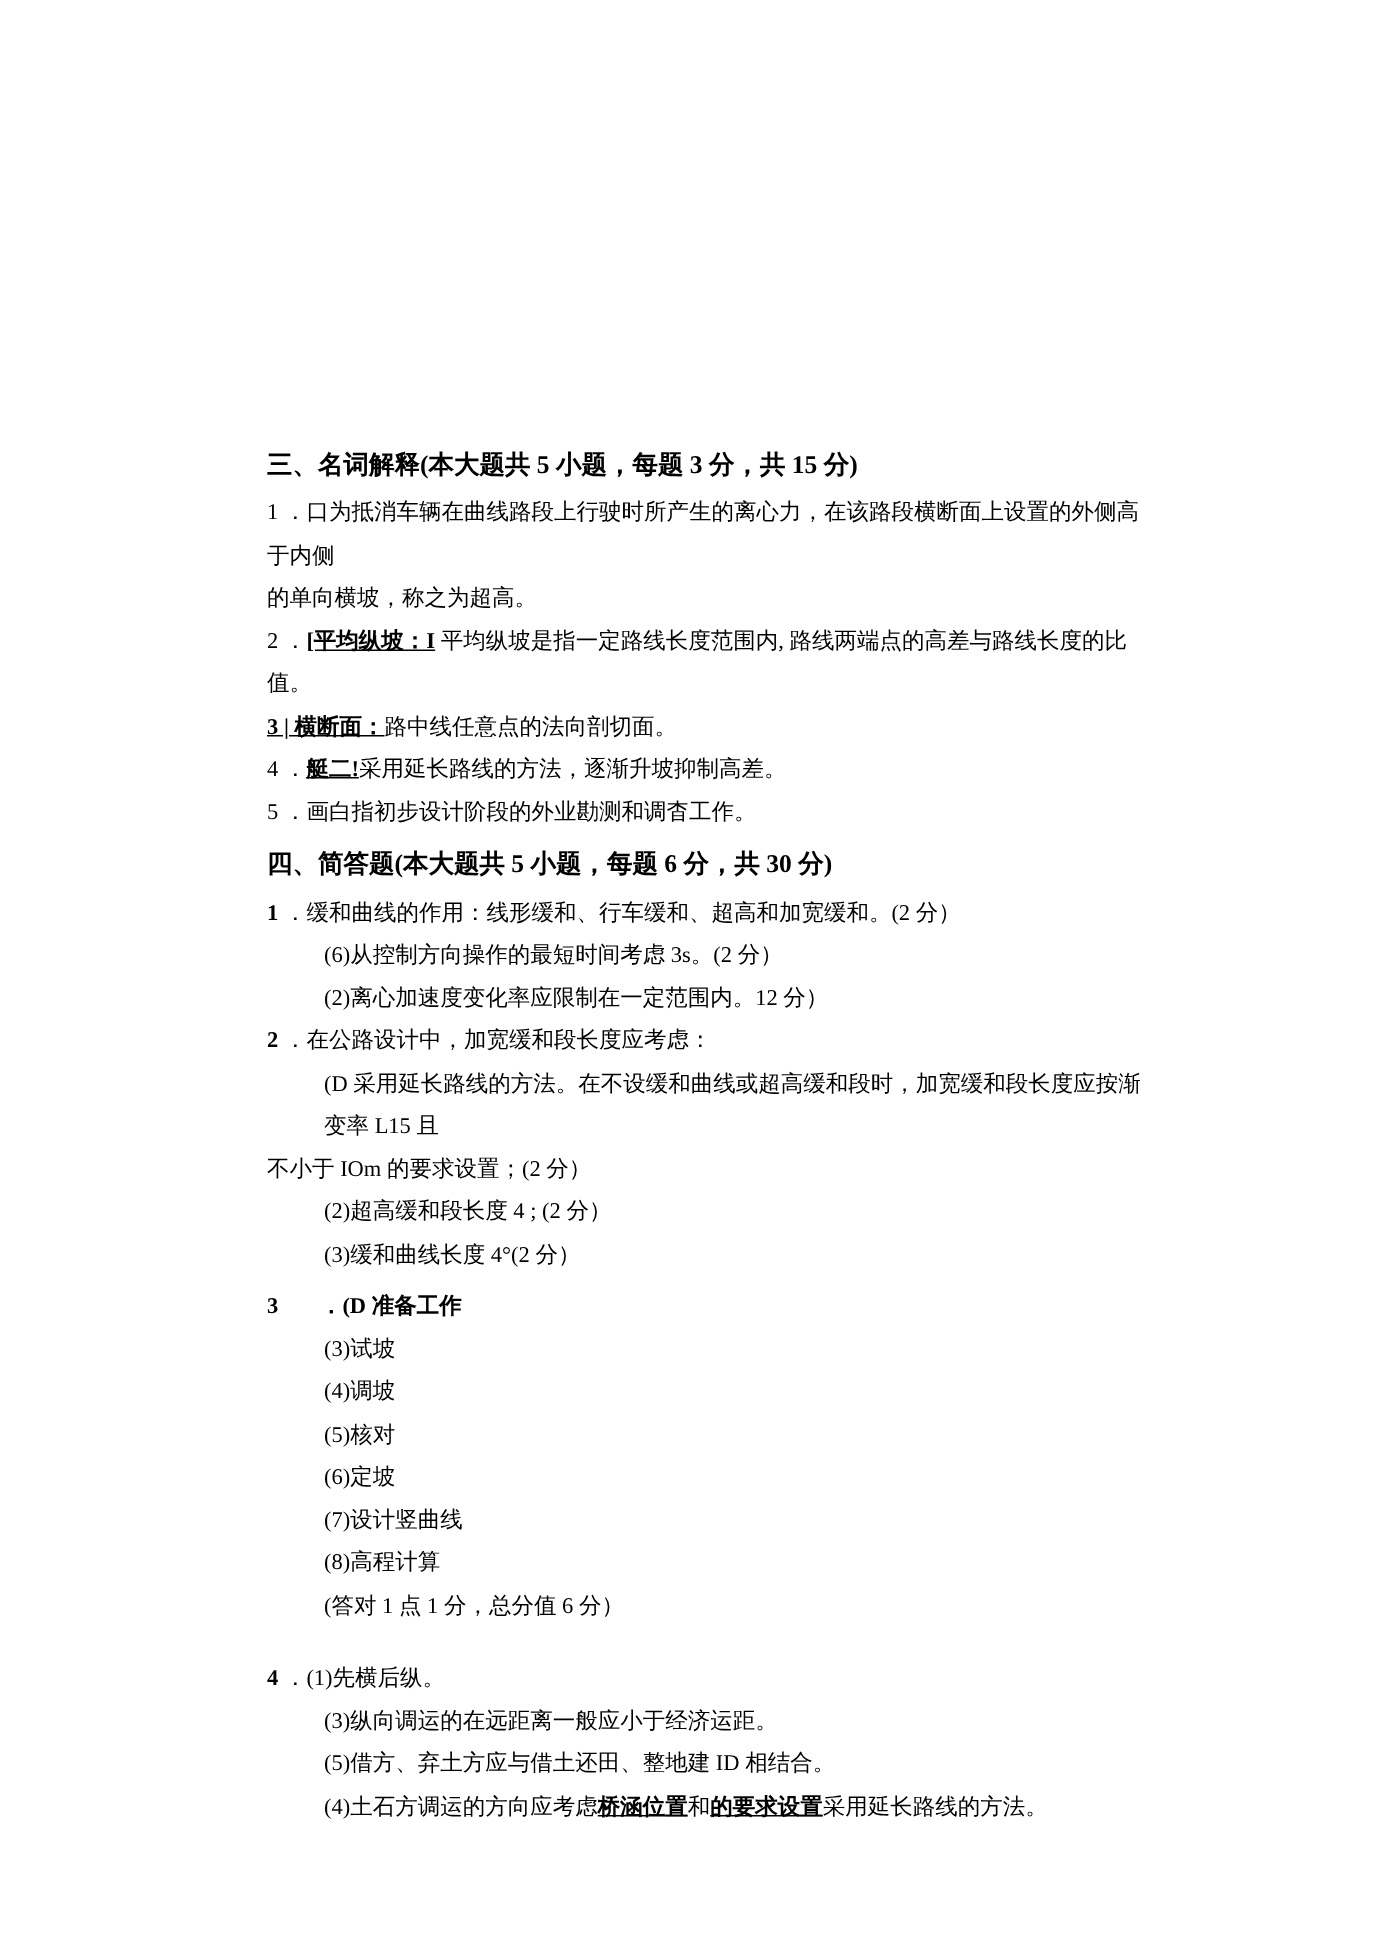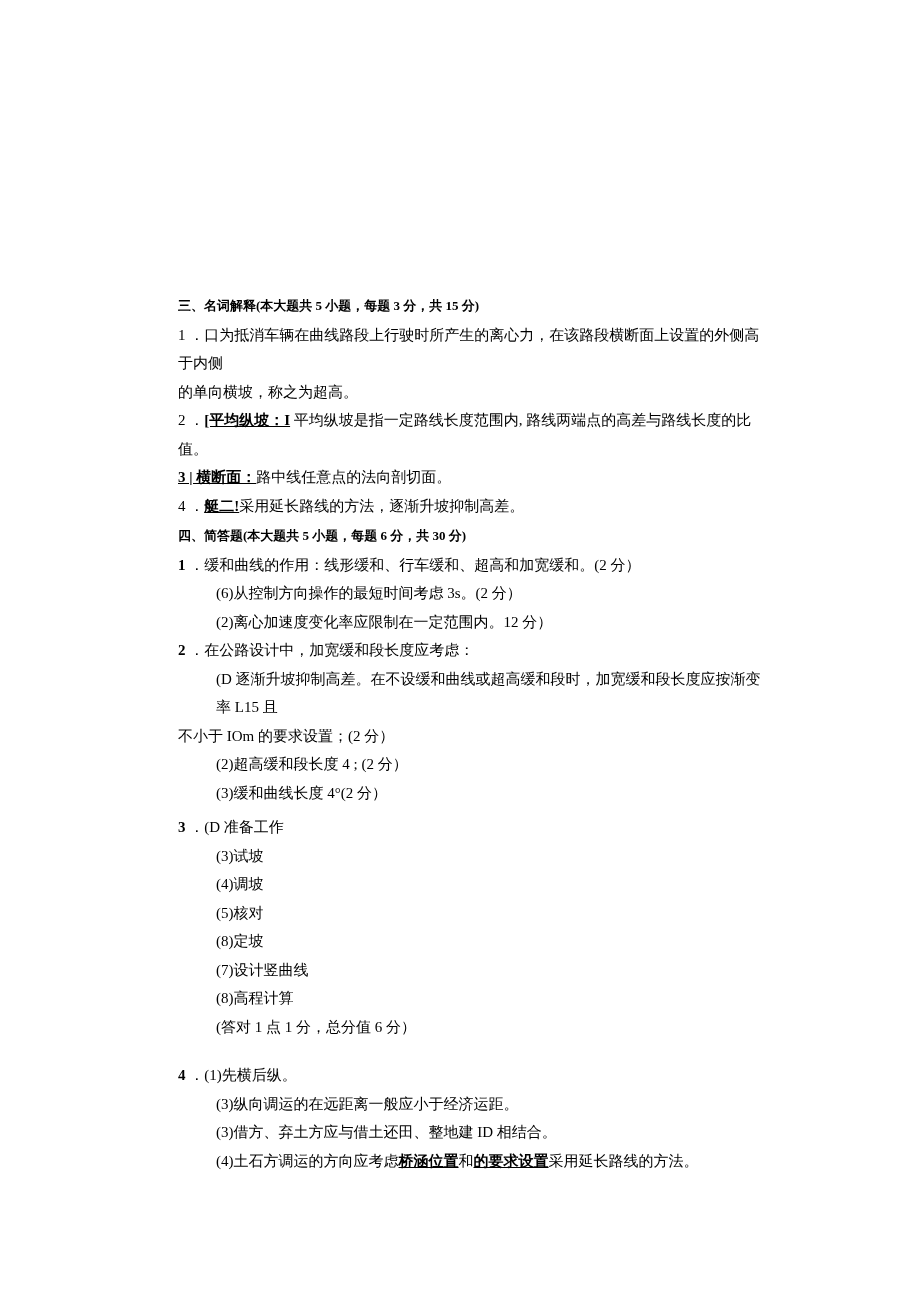--- a/index.html
+++ b/index.html
@@ -8,21 +8,21 @@
       font-size: 15px;
       line-height: 1.9;
       color: #000;
       background: #fff;
       width: 920px;
       min-height: 1301px;
       padding: 290px 155px 60px 178px;
     }
     .section-title {
       font-weight: bold;
-      font-size: 13px;
+      font-size: 17px;
       margin-top: 4px;
       margin-bottom: 2px;
     }
     .item {
       margin-bottom: 2px;
     }
     .bold-num {
       font-weight: bold;
       font-family: "Times New Roman", serif;
     }
@@ -55,57 +55,61 @@
     <span>2</span>
     <span>．</span><span class="u">[平均纵坡：I</span><span> 平均纵坡是指一定路线长度范围内, 路线两端点的高差与路线长度的比值。</span>
   </p>
   <p class="item">
     <span class="u">3 | 横断面：</span><span>路中线任意点的法向剖切面。</span>
   </p>
   <p class="item">
     <span>4</span>
     <span>．</span><span class="u">艇二!</span><span>采用延长路线的方法，逐渐升坡抑制高差。</span>
   </p>
+  <p class="item">
+    <span>5</span>
+    <span>．画白指初步设计阶段的外业勘测和调杳工作。</span>
+  </p>
 </div>
 
 <div class="section-title">四、简答题(本大题共 5 小题，每题 6 分，共 30 分)</div>
 
 <div class="tight">
 
   <p class="item">
     <span class="bold-num">1</span>
     <span>．缓和曲线的作用：线形缓和、行车缓和、超高和加宽缓和。(2 分）</span>
   </p>
   <p class="indent-1">(6)从控制方向操作的最短时间考虑 3s。(2 分）</p>
   <p class="indent-1">(2)离心加速度变化率应限制在一定范围内。12 分）</p>
 
   <p class="item">
     <span class="bold-num">2</span>
     <span>．在公路设计中，加宽缓和段长度应考虑：</span>
   </p>
-  <p class="indent-2">(D 逐渐升坡抑制高差。在不设缓和曲线或超高缓和段时，加宽缓和段长度应按渐变率 L15 且</p>
+  <p class="indent-2">(D 采用延长路线的方法。在不设缓和曲线或超高缓和段时，加宽缓和段长度应按渐变率 L15 且</p>
   <p>不小于 IOm 的要求设置；(2 分）</p>
   <p class="indent-2">(2)超高缓和段长度 4 ; (2 分）</p>
   <p class="indent-2">(3)缓和曲线长度 4°(2 分）</p>
 
   <p class="item" style="margin-top:6px;">
     <span class="bold-num">3</span>
-    <span style="font-weight:normal;">．(D 准备工作</span>
+    <span style="font-weight:bold;margin-left:24px;">．(D 准备工作</span>
   </p>
   <p class="indent-1">(3)试坡</p>
   <p class="indent-1">(4)调坡</p>
   <p class="indent-1">(5)核对</p>
-  <p class="indent-1">(8)定坡</p>
+  <p class="indent-1">(6)定坡</p>
   <p class="indent-1">(7)设计竖曲线</p>
   <p class="indent-1">(8)高程计算</p>
   <p class="indent-1">(答对 1 点 1 分，总分值 6 分）</p>
 
   <p class="item" style="margin-top:20px;">
     <span class="bold-num">4</span>
     <span>．(1)先横后纵。</span>
   </p>
   <p class="indent-1">(3)纵向调运的在远距离一般应小于经济运距。</p>
-  <p class="indent-1">(3)借方、弃土方应与借土还田、整地建 ID 相结合。</p>
+  <p class="indent-1">(5)借方、弃土方应与借土还田、整地建 ID 相结合。</p>
   <p class="indent-1">
     <span>(4)土石方调运的方向应考虑</span><span class="u">桥涵位置</span><span>和</span><span class="u">的要求设置</span><span>采用延长路线的方法。</span>
   </p>
 
 </div>
 
 </body></html>

